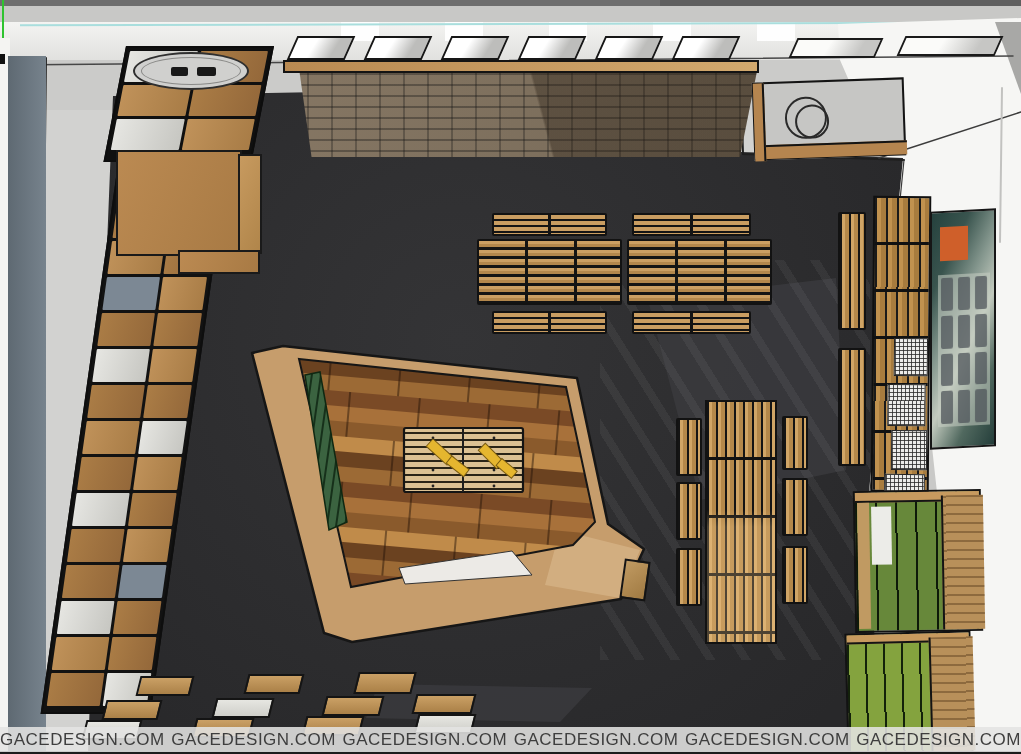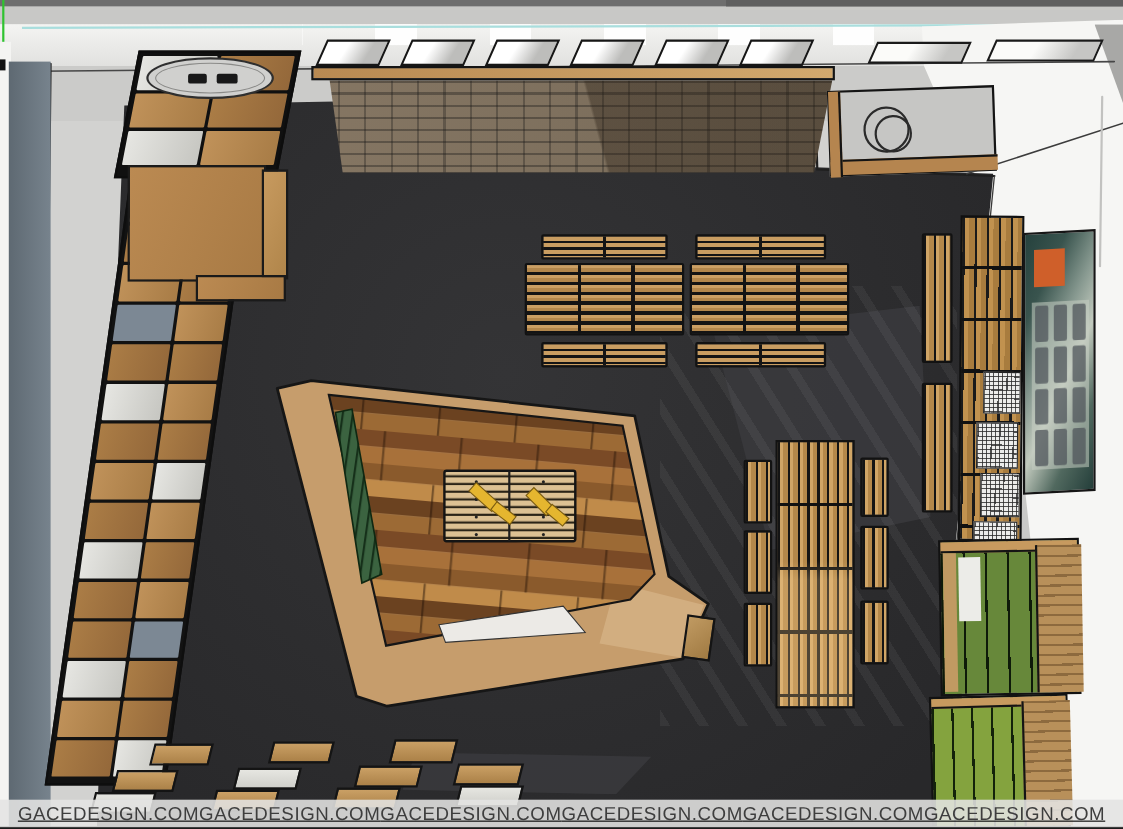--- a/index.html
+++ b/index.html
@@ -170,21 +170,21 @@
   
   #display-bins{left:84px;top:662px;width:346px;height:92px;position:absolute;}
   .bin{position:absolute;border:2px solid #141414;box-sizing:border-box;transform:skewX(-14deg);
     background:linear-gradient(180deg,#caa065,#ab8148);}
   .bin-white{background:linear-gradient(180deg,#e6e6e1,#cfcfca);}
   #side-box-small{left:622px;top:560px;width:26px;height:40px;position:absolute;
     background:linear-gradient(135deg,#c09a62,#a07a42);border:2px solid #141414;box-sizing:border-box;transform:rotate(8deg);}
 
   
   #watermark-strip{left:0;top:727px;width:1021px;height:25px;
-    background:rgba(228,228,226,.88);display:flex;justify-content:center;align-items:center;z-index:40;text-decoration:underline;}
+    background:rgba(228,228,226,.88);display:flex;justify-content:space-between;align-items:center;z-index:40;}
   .watermark-text{font-size:17px;color:#3e3e3e;letter-spacing:.5px;white-space:nowrap;}
   #bottom-edge-strip{left:0;top:751px;width:1021px;height:3px;background:#1b1b1b;z-index:39;}
 </style>
 </head>
 <body>
 
 <div id="scene-root">
 
   <div class="abs" id="top-outer-strip"></div>
   <div class="abs" id="top-outer-strip2"></div>

